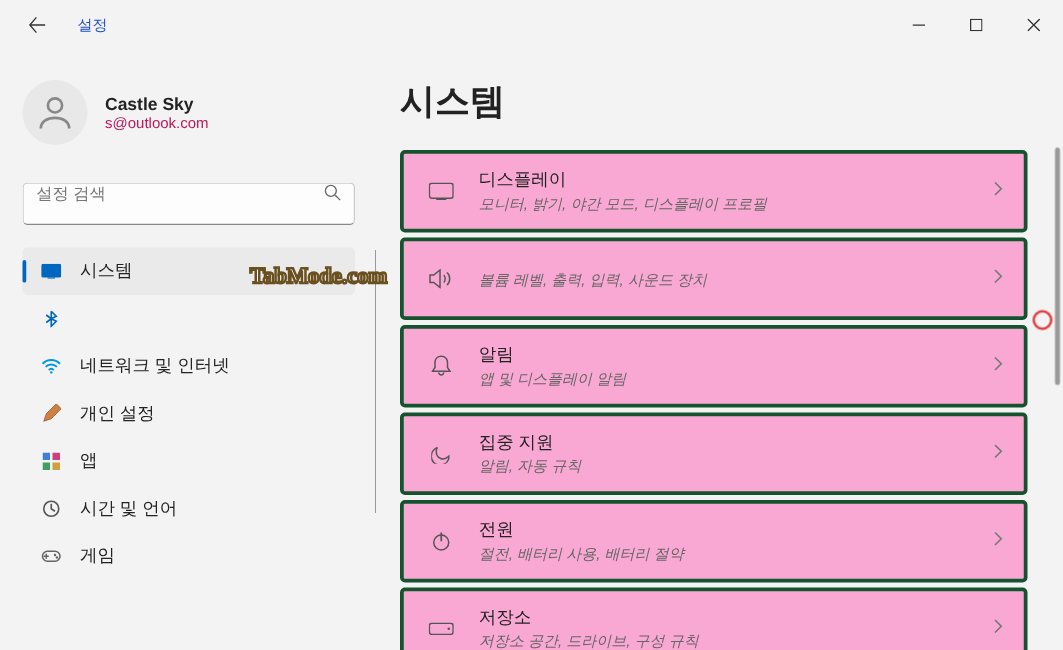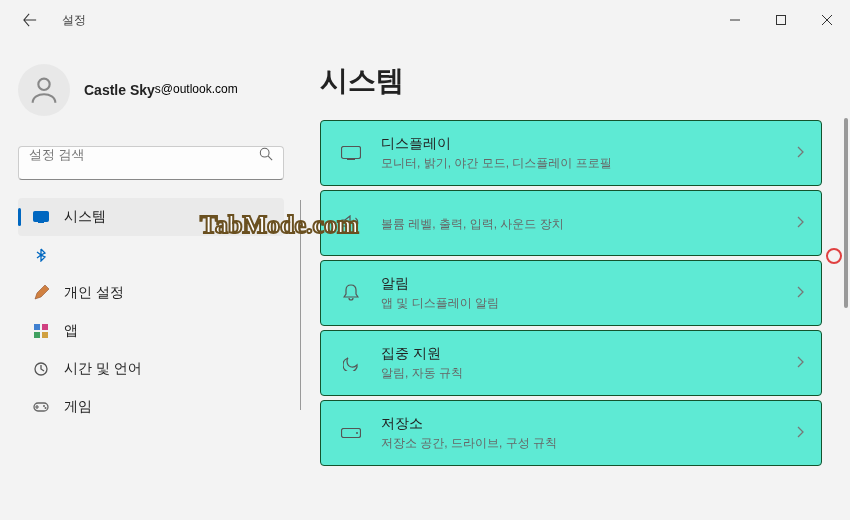--- a/index.html
+++ b/index.html
@@ -1,57 +1,57 @@
 <!DOCTYPE html>
 <html><head>
   <meta charset="utf-8">
   <style>
     * { margin: 0; padding: 0; box-sizing: border-box; font-family: "Segoe UI", sans-serif; }
     body { width: 850px; height: 520px; background: #f3f3f3; overflow: hidden; position: relative; }
     
     .titlebar { height: 40px; display: flex; align-items: center; padding: 0 0 0 18px; }
     .back-btn { width: 24px; height: 24px; display: flex; align-items: center; justify-content: center; cursor: pointer; }
-    .title-text { margin-left: 20px; font-size: 12px; color: #404040; }
+    .title-text { margin-left: 20px; font-size: 12px; color: #1d4ed8; }
     .window-controls { margin-left: auto; display: flex; }
     .win-ctrl { width: 46px; height: 32px; display: flex; align-items: center; justify-content: center; cursor: pointer; }
     
     .layout { display: flex; height: calc(100% - 40px); }
     
     .sidebar { width: 300px; padding: 0 0 0 18px; overflow-y: auto; }
     .profile { display: flex; align-items: center; padding: 24px 0 30px 0; gap: 14px; }
     .avatar { width: 52px; height: 52px; border-radius: 50%; background: #e8e8e8; display: flex; align-items: center; justify-content: center; }
-    .profile-info { display: flex; }
+    .profile-info { display: flex; flex-direction: column; }
     .profile-name { font-size: 14px; font-weight: 600; color: #222; }
-    .profile-email { font-size: 12px; color: #000000; }
+    .profile-email { font-size: 12px; color: #be185d; }
     
     .search-box { width: 266px; height: 34px; border: 1px solid #ccc; border-bottom: 1px solid #888; border-radius: 4px; display: flex; align-items: flex-start; padding: 0 10px; background: #fdfdfd; }
     .search-input { flex: 1; border: none; outline: none; background: transparent; font-size: 13px; color: #666; }
     .search-icon { color: #666; }
     
     .nav-list { margin-top: 18px; }
     .nav-item { display: flex; align-items: center; height: 38px; padding: 0 0 0 14px; font-size: 14px; color: #222; cursor: pointer; border-radius: 4px; margin-right: 16px; gap: 14px; }
     .nav-item.active { background: #eaeaea; position: relative; }
     .nav-item.active::before { content: ""; position: absolute; left: 0; top: 10px; bottom: 10px; width: 3px; background: #0067c0; border-radius: 2px; }
     .nav-icon { width: 18px; height: 18px; display: flex; align-items: center; justify-content: center; }
     
     .main { flex: 1; padding: 0 28px 0 20px; overflow-y: auto; position: relative; }
     .page-title { font-size: 28px; font-weight: 600; color: #222; padding: 22px 0 20px 0; }
     
-    .setting-card { background: #5eead4; border: 1px solid #14532d; border-radius: 4px; height: 66px; display: flex; align-items: center; padding: 0 16px 0 18px; margin-bottom: 4px; cursor: pointer; justify-content: space-between; }
+    .setting-card { background: #f9a8d4; border: 3px solid #14532d; border-radius: 4px; height: 66px; display: flex; align-items: center; padding: 0 16px 0 18px; margin-bottom: 4px; cursor: pointer; justify-content: space-between; }
     .card-icon { width: 24px; display: flex; align-items: center; justify-content: center; color: #555; }
     .card-text { margin-left: 18px; flex: 1; }
     .card-title { font-size: 14px; color: #222; }
-    .card-desc { font-size: 12px; color: #666; margin-top: 2px; }
+    .card-desc { font-size: 12px; color: #666; margin-top: 2px; font-style: italic; }
     .card-chevron { color: #777; }
     
     .scrollbar { position: absolute; right: 2px; top: 118px; width: 4px; height: 190px; background: #999; border-radius: 2px; }
     .red-circle { position: absolute; right: 8px; top: 248px; width: 16px; height: 16px; border: 2px solid #e04040; border-radius: 50%; }
     .vertical-line { position: absolute; left: 300px; top: 200px; width: 1px; height: 210px; background: #999; }
     
-    .watermark { position: absolute; left: 200px; top: 210px; font-family: Georgia, serif; font-size: 26px; font-weight: bold; color: #fff; -webkit-text-stroke: 2px #6a5020; pointer-events: none; z-index: 100; }
+    .watermark { position: absolute; left: 200px; top: 210px; font-family: Georgia, serif; font-size: 18px; font-weight: bold; color: #fff; -webkit-text-stroke: 2px #6a5020; pointer-events: none; z-index: 100; }
   </style>
 </head>
 <body>
 
 <div class="titlebar">
   <div class="back-btn">
     <svg width="14" height="14" viewBox="0 0 16 16">
         <path d="M7 1L1 8l6 7M1 8h14" stroke="#333" stroke-width="1.2" fill="none"></path>
       </svg>
   </div>
@@ -112,20 +112,29 @@
       </div>
       <div class="nav-item">
         <span class="nav-icon">
             <svg width="14" height="14" viewBox="0 0 14 14">
               <path d="M7 1v12l4-4-4-2 4-2-4-4M3 4l4 3M3 10l4-3" stroke="#0067c0" stroke-width="1.3" fill="none"></path>
             </svg>
           </span>
       </div>
       <div class="nav-item">
         <span class="nav-icon">
+            <svg width="16" height="12" viewBox="0 0 16 12">
+              <path d="M1 4c4-4 10-4 14 0M3.5 6.5c2.5-2.5 6.5-2.5 9 0M6 9c1.2-1.2 2.8-1.2 4 0" stroke="#0099dd" stroke-width="1.5" fill="none"></path>
+              <circle cx="8" cy="11" r="1" fill="#0099dd"></circle>
+            </svg>
+          </span>
+        <span>네트워크 및 인터넷</span>
+      </div>
+      <div class="nav-item">
+        <span class="nav-icon">
             <svg width="16" height="16" viewBox="0 0 16 16">
               <path d="M2 14l2-6 8-8 4 4-8 8-6 2z" fill="#d08040" stroke="#804020" stroke-width="0.5"></path>
             </svg>
           </span>
         <span>개인 설정</span>
       </div>
       <div class="nav-item">
         <span class="nav-icon">
             <svg width="14" height="14" viewBox="0 0 14 14">
               <rect x="0" y="0" width="6" height="6" fill="#4080d0"></rect>
@@ -216,20 +225,35 @@
         </span>
       <div class="card-text">
         <div class="card-title">집중 지원</div>
         <div class="card-desc">알림, 자동 규칙</div>
       </div>
       <span class="card-chevron"><svg width="8" height="12" viewBox="0 0 8 12">
             <path d="M1 1l5 5-5 5" stroke="#777" stroke-width="1.3" fill="none"></path>
           </svg></span>
     </div>
 
+    <div class="setting-card">
+      <span class="card-icon">
+          <svg width="16" height="16" viewBox="0 0 16 16">
+            <circle cx="8" cy="9" r="6" stroke="#555" stroke-width="1.2" fill="none"></circle>
+            <line x1="8" y1="1" x2="8" y2="8" stroke="#555" stroke-width="1.4"></line>
+          </svg>
+        </span>
+      <div class="card-text">
+        <div class="card-title">전원</div>
+        <div class="card-desc">절전, 배터리 사용, 배터리 절약</div>
+      </div>
+      <span class="card-chevron"><svg width="8" height="12" viewBox="0 0 8 12">
+            <path d="M1 1l5 5-5 5" stroke="#777" stroke-width="1.3" fill="none"></path>
+          </svg></span>
+    </div>
 
     <div class="setting-card">
       <span class="card-icon">
           <svg width="20" height="10" viewBox="0 0 20 10">
             <rect x="0.5" y="0.5" width="19" height="9" rx="2" stroke="#555" stroke-width="1.2" fill="none"></rect>
             <circle cx="16" cy="5" r="1" fill="#555"></circle>
           </svg>
         </span>
       <div class="card-text">
         <div class="card-title">저장소</div>

